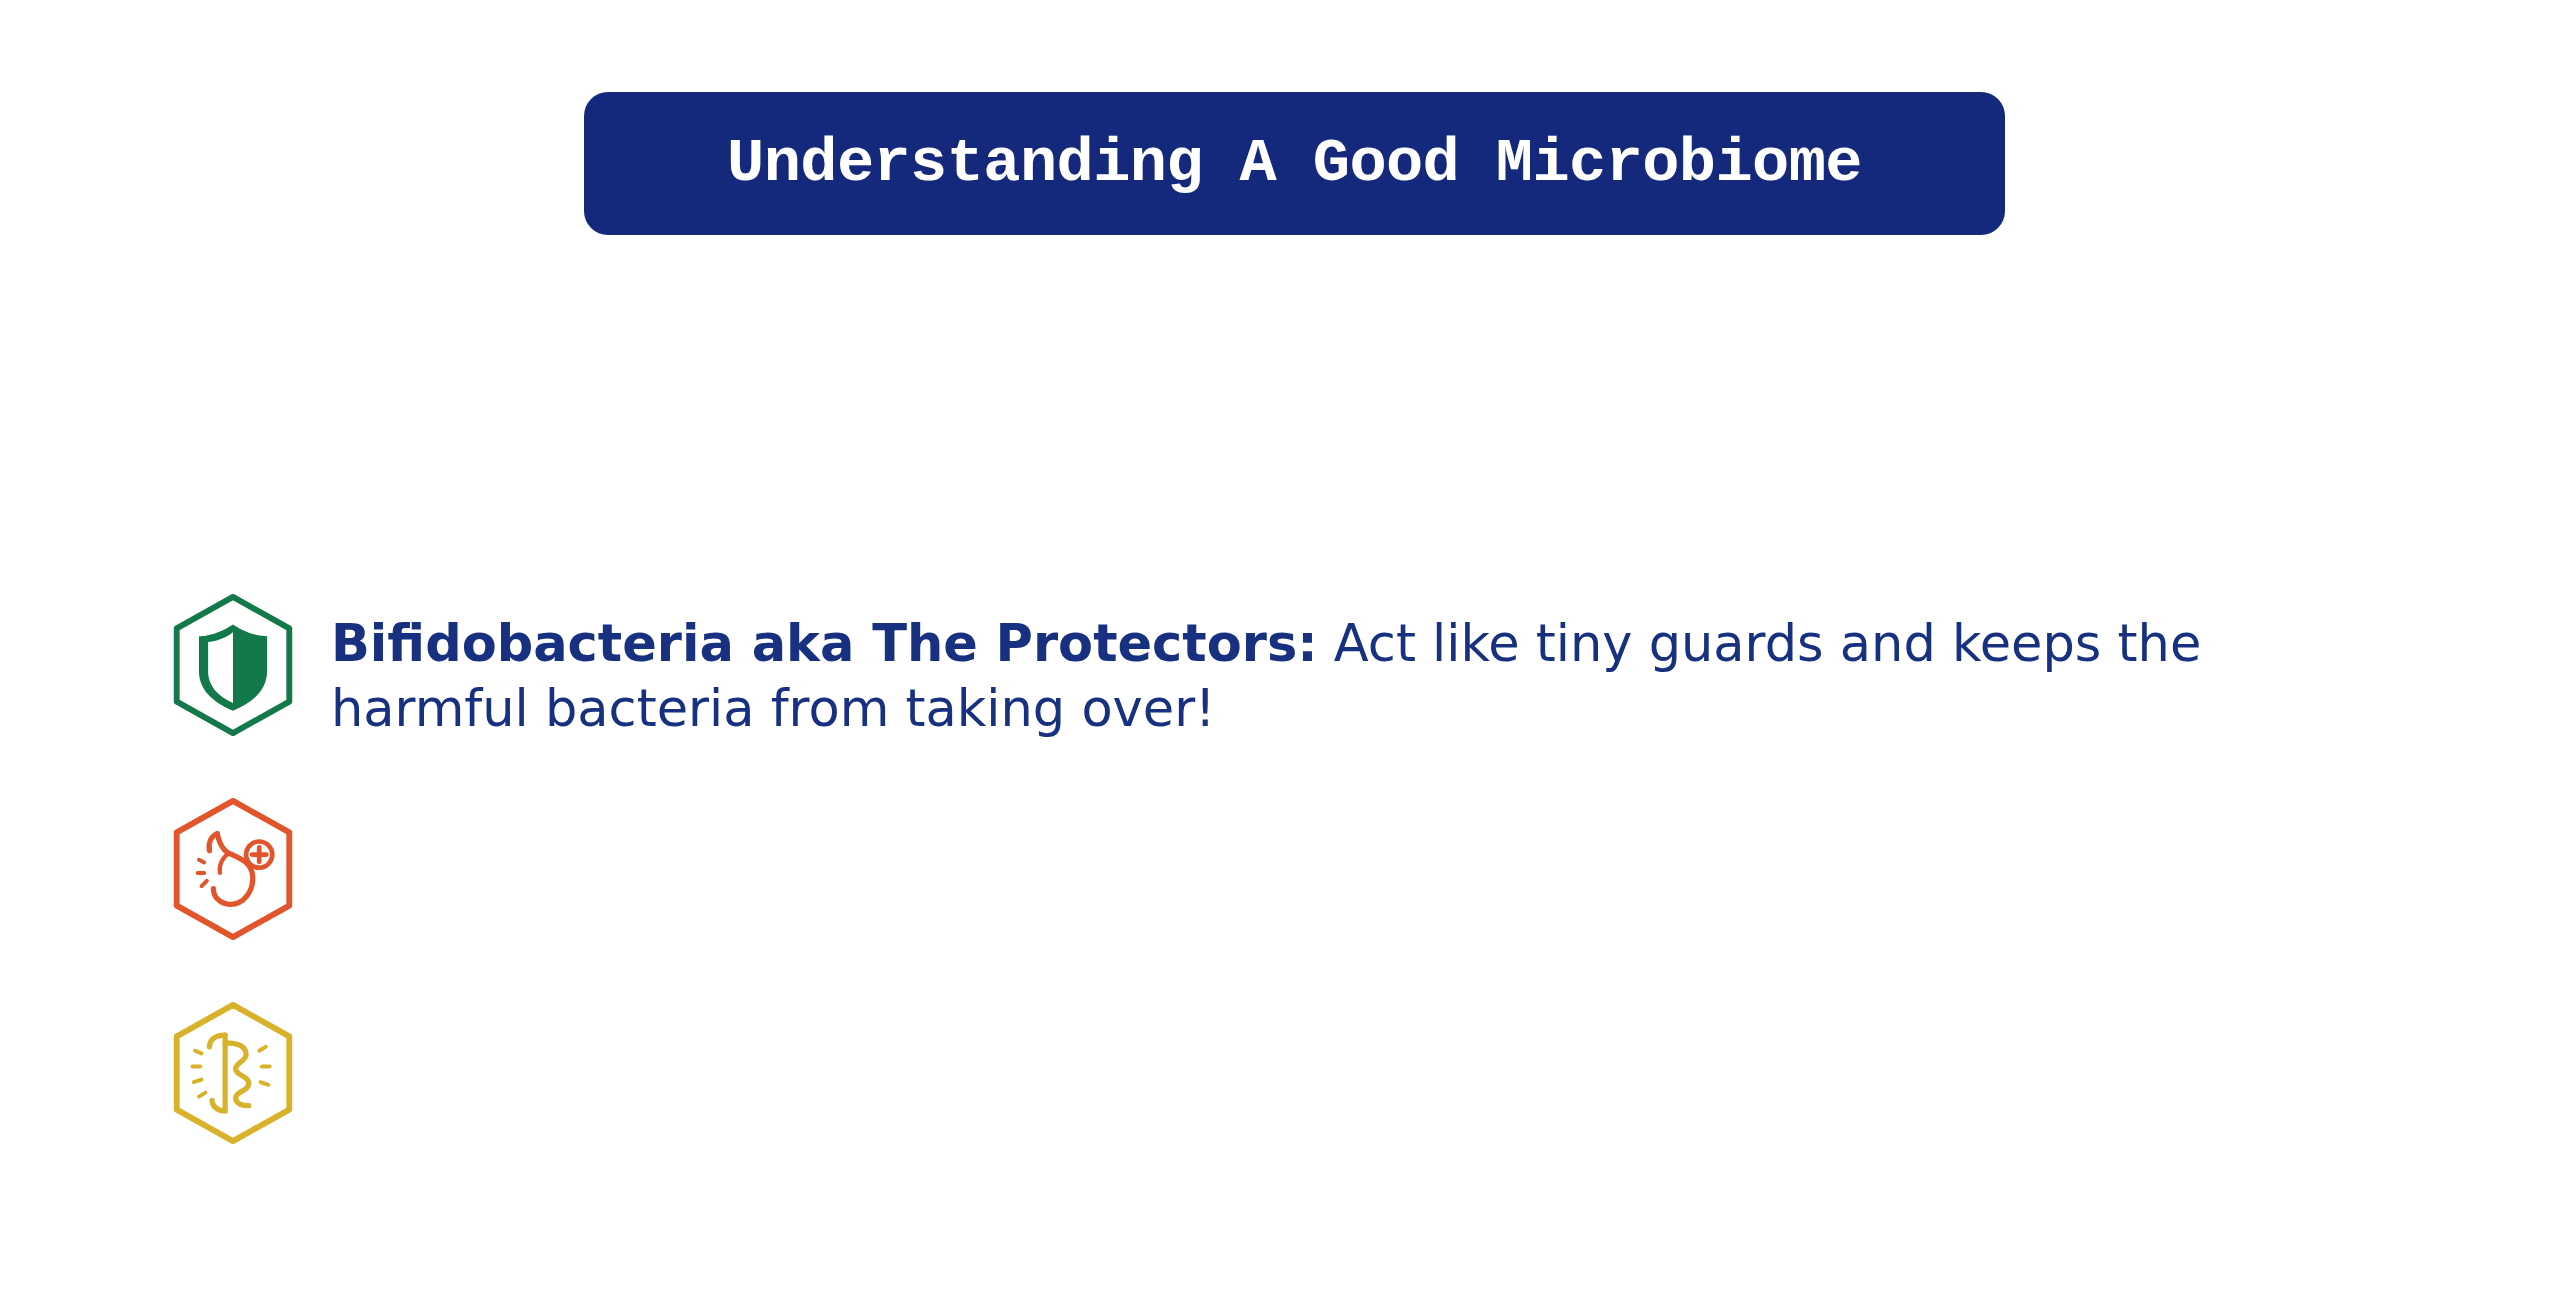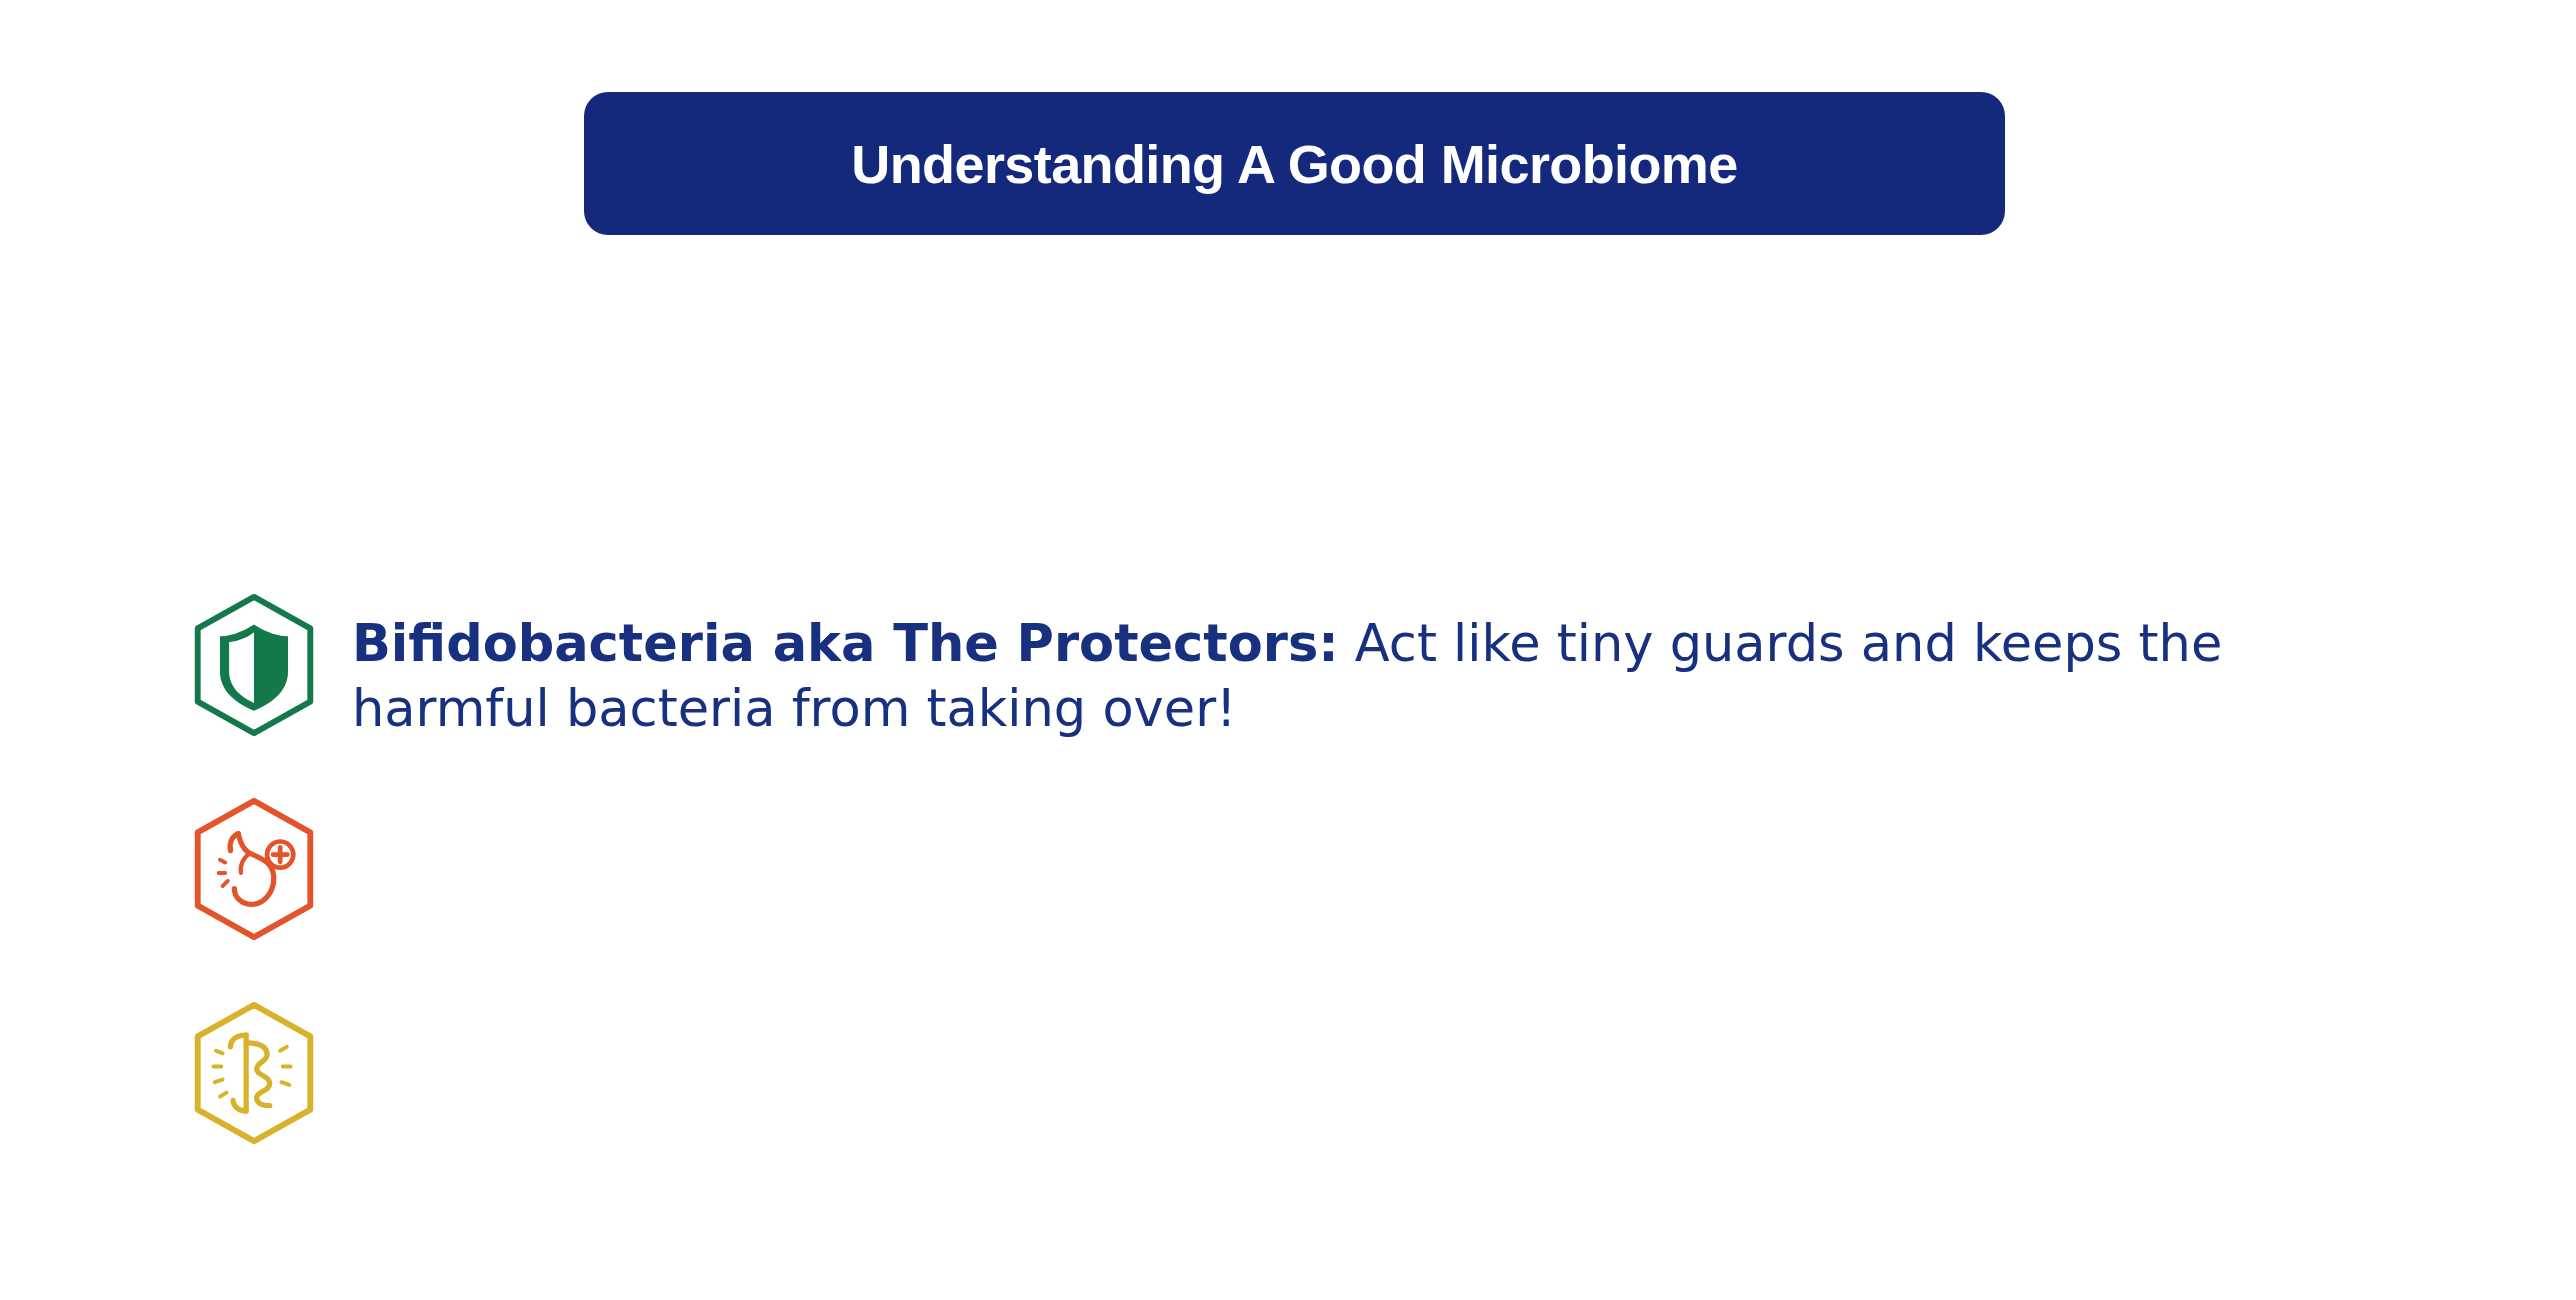--- a/index.html
+++ b/index.html
@@ -29,22 +29,22 @@
     width: 1421px;
     height: 143px;
     background: #14297b;
     border-radius: 24px;
     display: flex;
     align-items: center;
     justify-content: center;
   }
   .title-text {
     color: #ffffff;
-    font-family: Liberation Sans, sans-serif;
-    font-size: 54px;
+    font-family: Liberation Mono, monospace;
+    font-size: 62px;
     font-weight: 700;
     letter-spacing: -0.6px;
     line-height: 1;
     white-space: nowrap;
   }
 
   
   .intro {
     position: absolute;
     left: 138px;
@@ -53,21 +53,21 @@
     text-align: center;
     font-size: 53px;
     line-height: 1.28;
     color: #17307f;
     font-weight: 400;
   }
 
   
   .items {
     position: absolute;
-    left: 176px;
+    left: 155px;
     top: 587px;
     width: 2278px;
   }
   .item {
     display: flex;
     align-items: flex-start;
     margin-bottom: 49px;
   }
   .item:last-child { margin-bottom: 0; }
 

